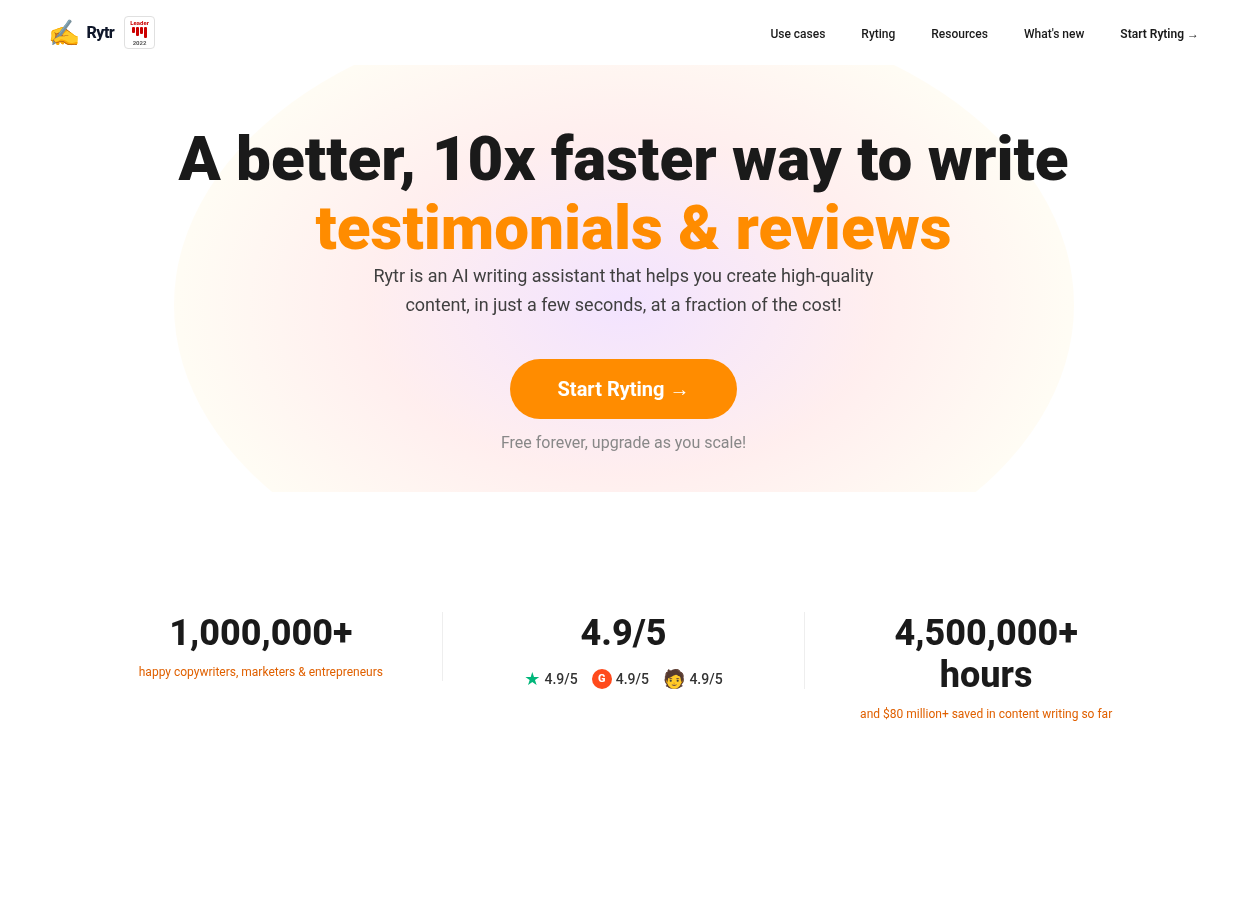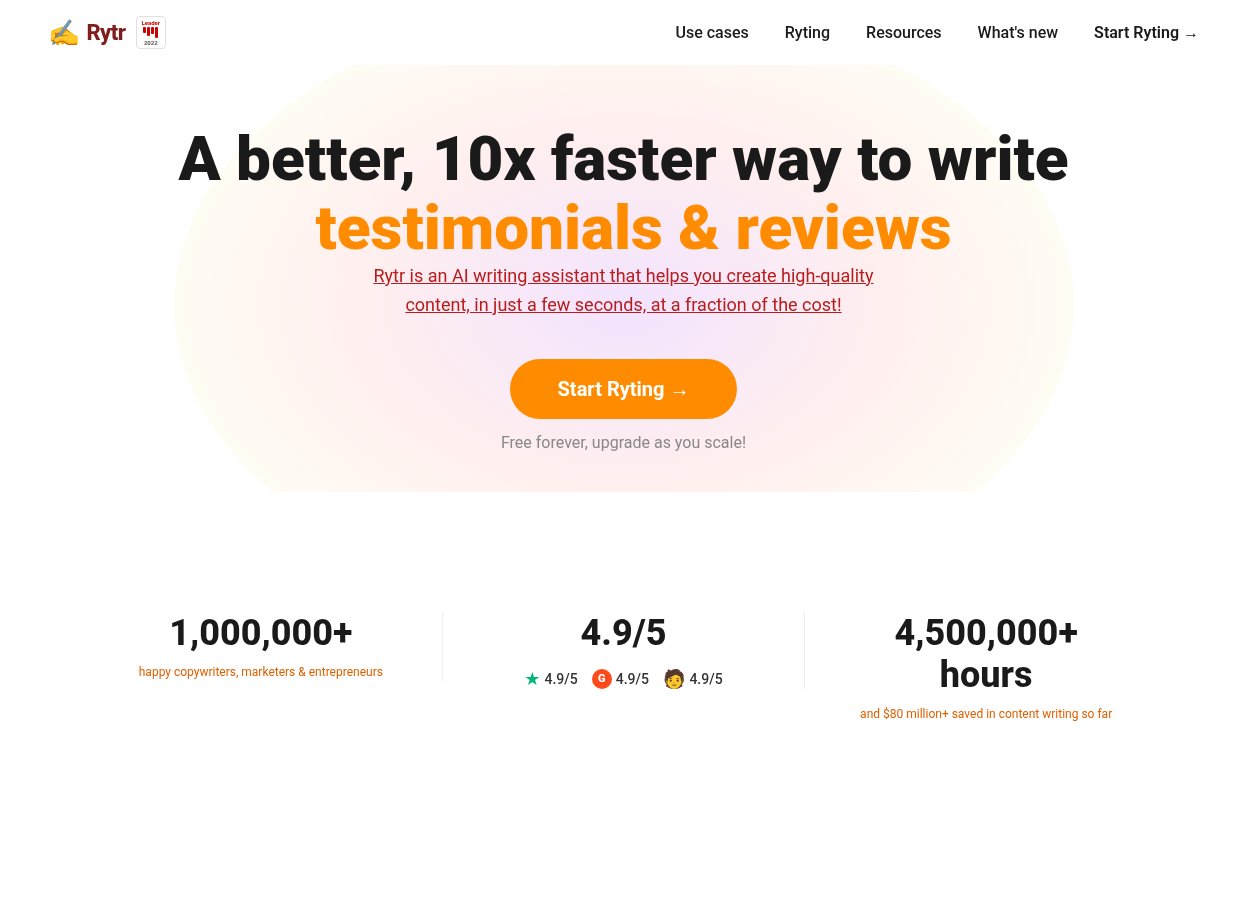--- a/index.html
+++ b/index.html
@@ -26,23 +26,23 @@
       z-index: 10;
     }
 
     .nav-logo {
       display: flex;
       align-items: center;
       gap: 6px;
     }
 
     .logo-text {
-      font-size: 22px;
+      font-size: 16px;
       font-weight: 800;
-      color: #7f1d1d;
+      color: #0f172a;
       letter-spacing: -0.5px;
     }
 
     .logo-emoji {
       font-size: 26px;
     }
 
     .leader-badge {
       display: flex;
       flex-direction: column;
@@ -84,21 +84,21 @@
     .nav-links {
       display: flex;
       align-items: center;
       gap: 36px;
       list-style: none;
     }
 
     .nav-links a {
       text-decoration: none;
       color: #1a1a1a;
-      font-size: 16px;
+      font-size: 12px;
       font-weight: 500;
     }
 
     .nav-cta {
       color: #1a1a1a !important;
       font-weight: 600 !important;
     }
 
     
     .hero {
@@ -138,25 +138,24 @@
       font-size: 62px;
       font-weight: 900;
       color: #ff8c00;
       line-height: 1.1;
       margin-bottom: 32px;
       margin-left: 20px;
     }
 
     .hero-subtitle {
       font-size: 18px;
-      color: #b91c1c;
+      color: #404040;
       line-height: 1.6;
       max-width: 560px;
       margin: 0 auto 40px;
-      text-decoration: underline;
     }
 
     .hero-cta-btn {
       display: inline-block;
       background: #ff8c00;
       color: #fff;
       font-size: 20px;
       font-weight: 700;
       padding: 18px 48px;
       border-radius: 50px;

